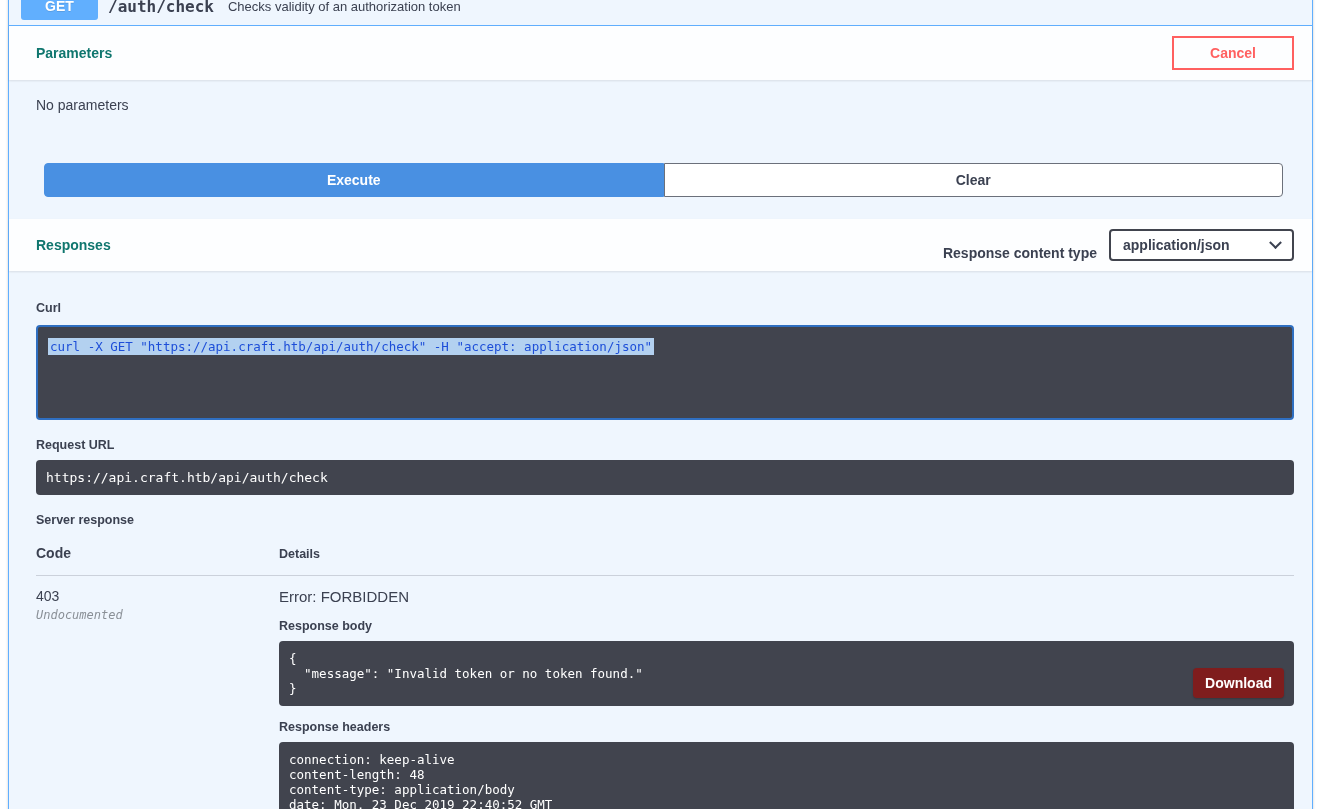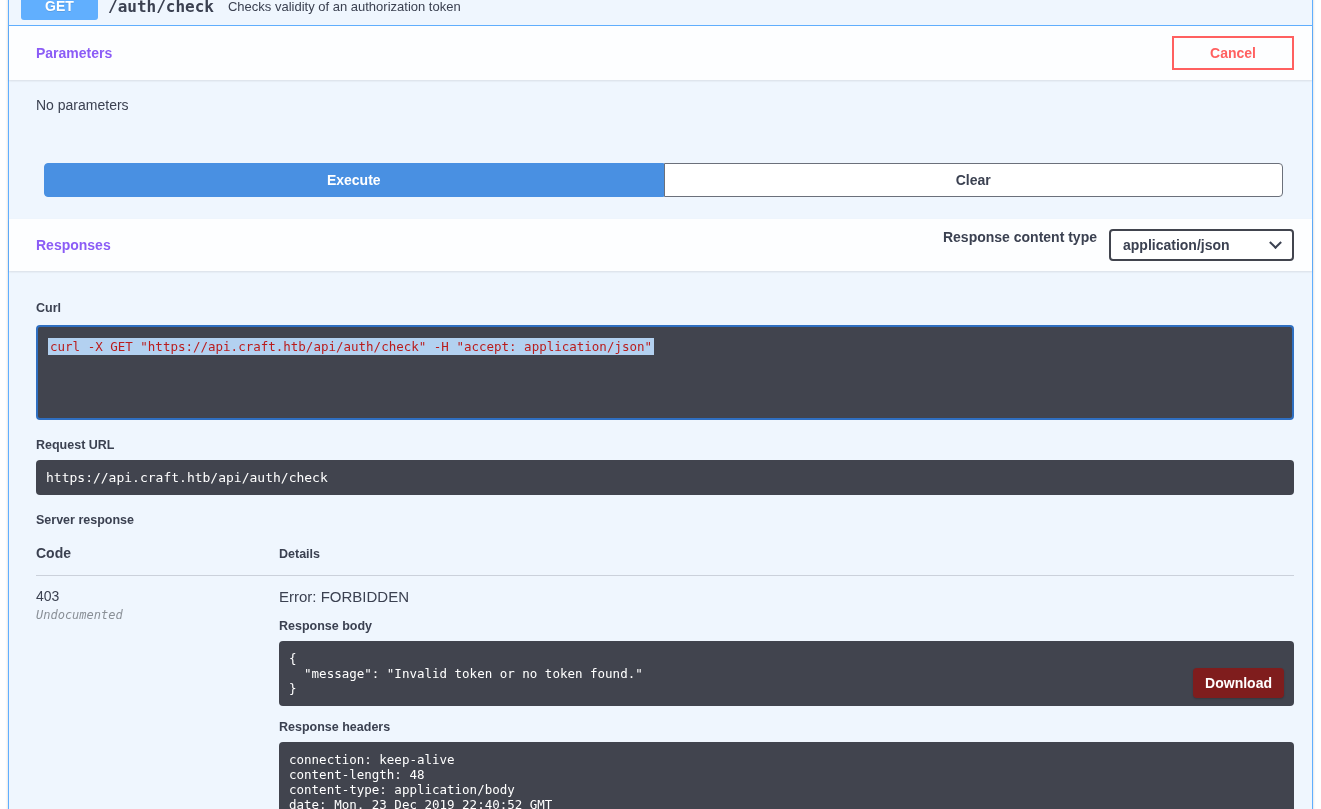--- a/index.html
+++ b/index.html
@@ -39,21 +39,21 @@
   .summary-desc { font-size: 13px; margin-left: 14px; color: #3b4151; }
 
   
   .section-header {
     display: flex; align-items: center; justify-content: space-between;
     min-height: 52px;
     padding: 10px 18px 10px 27px;
     background: rgba(255,255,255,.85);
     box-shadow: 0 1px 2px rgba(0,0,0,.1);
   }
-  .section-title { font-size: 14px; font-weight: bold; color: #8b5cf6; }
+  .section-title { font-size: 14px; font-weight: bold; color: #0f766e; }
   .cancel-btn {
     background: transparent;
     border: 2px solid #ff6060; color: #ff6060;
     font-weight: bold; font-size: 14px;
     font-family: "Liberation Sans", sans-serif;
     padding: 7px 36px; border-radius: 0; cursor: pointer;
   }
 
   
   .params-body { padding: 17px 18px 22px 27px; }
@@ -66,21 +66,21 @@
     padding: 8px 0; border-radius: 4px 0 0 4px; cursor: pointer;
   }
   .btn-clear {
     flex: 1; background: #fff; border: 1px solid #6b707b;
     color: #3b4151; font-weight: bold; font-size: 14px;
     font-family: "Liberation Sans", sans-serif;
     padding: 8px 0; border-radius: 0 4px 4px 0; cursor: pointer;
   }
 
   
-  .content-type-wrap { display: flex; align-items: flex-start; }
+  .content-type-wrap { display: flex; align-items: flex-end; }
   .ct-label { font-size: 14px; font-weight: bold; margin-right: 12px; }
   .select {
     display: flex; align-items: center; justify-content: space-between;
     width: 185px; background: #fff;
     border: 2px solid #41444e; border-radius: 4px;
     padding: 6px 12px; font-weight: bold; font-size: 14px;
     cursor: pointer;
   }
   .chevron {
     width: 9px; height: 9px;
@@ -98,21 +98,21 @@
   .curl-block {
     margin-top: 10px;
     background: #41444e;
     border: 2px solid #2f6fc1;
     border-radius: 4px;
     padding: 12px 10px;
     min-height: 95px;
     color: #fff; font-size: 12.5px;
     cursor: text;
   }
-  .curl-highlight { background: #b3d1f0; color: #b91c1c; padding: 1px 2px; }
+  .curl-highlight { background: #b3d1f0; color: #1d4ed8; padding: 1px 2px; }
 
   .url-bar {
     margin-top: 8px;
     background: #41444e; border-radius: 4px;
     padding: 10px;
     color: #fff; font-size: 13px;
     font-family: "DejaVu Sans Mono", monospace;
   }
 
   .resp-table { display: grid; grid-template-columns: 243px 1fr; margin-top: 10px; }

